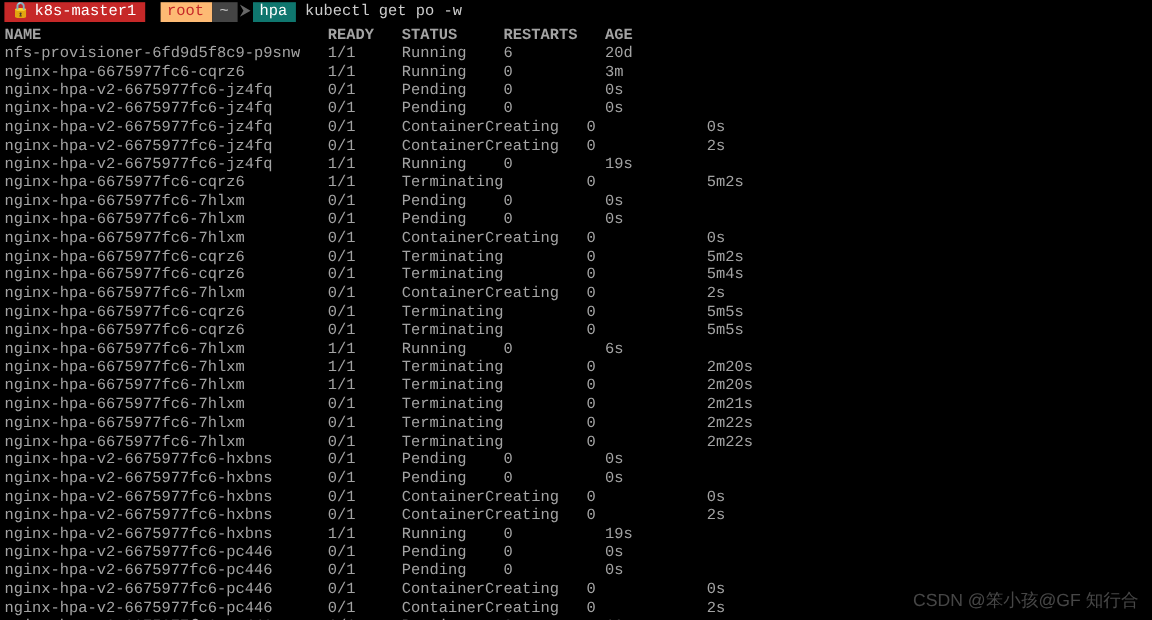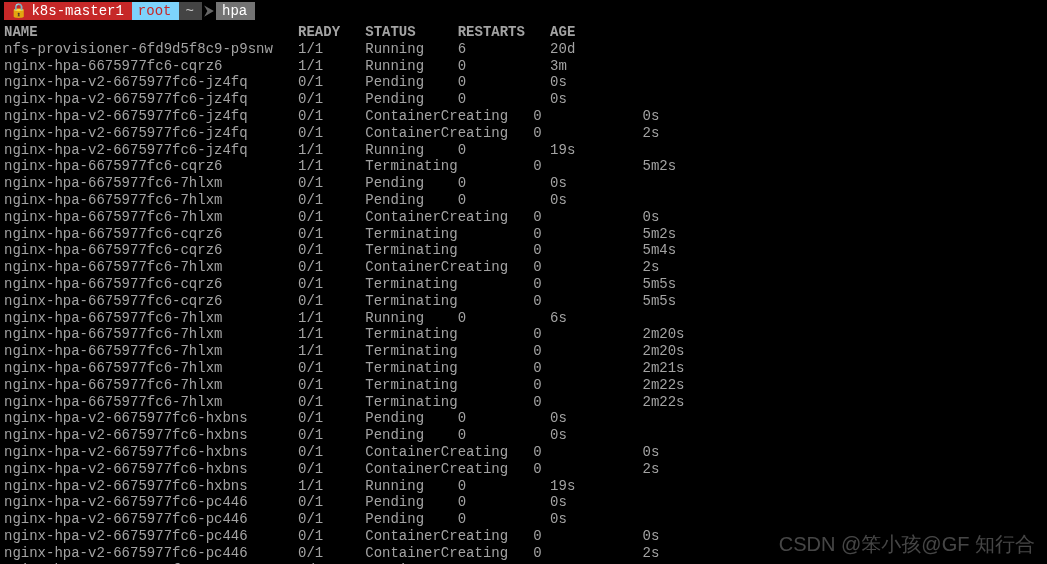--- a/index.html
+++ b/index.html
@@ -29,30 +29,31 @@
       align-items: center;
       padding: 0 8px 0 6px;
       height: 18px;
       position: relative;
     }
     .seg-red {
       background: #c62828;
       color: #fff;
     }
     .seg-black {
-      background: #7dd3fc;
+      background: #fdba74;
       color: #c62828;
       border: 0;
+      margin-left: 14px;
     }
     .seg-gray {
       background: #444;
       color: #ccc;
     }
     .seg-blue {
-      background: #737373;
+      background: #0f766e;
       color: #fff;
     }
     .lock-icon {
       color: #ffb300;
       margin-right: 4px;
     }
     .arrow-sep {
       color: #666;
       padding: 0 2px;
     }
@@ -69,21 +70,21 @@
       font-weight: bold;
     }
     .row {
       color: #a3a3a3;
     }
     .watermark {
       position: absolute;
       bottom: 8px;
       right: 12px;
       color: rgba(200,200,200,0.35);
-      font-size: 20px;
+      font-size: 16px;
       font-family: sans-serif;
     }
   </style>
 </head>
 <body>
 
 <div class="prompt-line">
   <span class="seg seg-red">
     <span class="lock-icon">🔒</span>
     <span>k8s-master1</span>
@@ -91,17 +92,18 @@
   <span class="seg seg-black">
     <span>root</span>
   </span>
   <span class="seg seg-gray">
     <span>~</span>
   </span>
   <span class="arrow-sep">⮞</span>
   <span class="seg seg-blue">
     <span>hpa</span>
   </span>
+  <span class="cmd">kubectl get po -w</span>
 </div>
 
 <div class="table" id="pod-table"><div class="header-row row">NAME                               READY   STATUS     RESTARTS   AGE</div><div class="row">nfs-provisioner-6fd9d5f8c9-p9snw   1/1     Running    6          20d</div><div class="row">nginx-hpa-6675977fc6-cqrz6         1/1     Running    0          3m</div><div class="row">nginx-hpa-v2-6675977fc6-jz4fq      0/1     Pending    0          0s</div><div class="row">nginx-hpa-v2-6675977fc6-jz4fq      0/1     Pending    0          0s</div><div class="row">nginx-hpa-v2-6675977fc6-jz4fq      0/1     ContainerCreating   0            0s</div><div class="row">nginx-hpa-v2-6675977fc6-jz4fq      0/1     ContainerCreating   0            2s</div><div class="row">nginx-hpa-v2-6675977fc6-jz4fq      1/1     Running    0          19s</div><div class="row">nginx-hpa-6675977fc6-cqrz6         1/1     Terminating         0            5m2s</div><div class="row">nginx-hpa-6675977fc6-7hlxm         0/1     Pending    0          0s</div><div class="row">nginx-hpa-6675977fc6-7hlxm         0/1     Pending    0          0s</div><div class="row">nginx-hpa-6675977fc6-7hlxm         0/1     ContainerCreating   0            0s</div><div class="row">nginx-hpa-6675977fc6-cqrz6         0/1     Terminating         0            5m2s</div><div class="row">nginx-hpa-6675977fc6-cqrz6         0/1     Terminating         0            5m4s</div><div class="row">nginx-hpa-6675977fc6-7hlxm         0/1     ContainerCreating   0            2s</div><div class="row">nginx-hpa-6675977fc6-cqrz6         0/1     Terminating         0            5m5s</div><div class="row">nginx-hpa-6675977fc6-cqrz6         0/1     Terminating         0            5m5s</div><div class="row">nginx-hpa-6675977fc6-7hlxm         1/1     Running    0          6s</div><div class="row">nginx-hpa-6675977fc6-7hlxm         1/1     Terminating         0            2m20s</div><div class="row">nginx-hpa-6675977fc6-7hlxm         1/1     Terminating         0            2m20s</div><div class="row">nginx-hpa-6675977fc6-7hlxm         0/1     Terminating         0            2m21s</div><div class="row">nginx-hpa-6675977fc6-7hlxm         0/1     Terminating         0            2m22s</div><div class="row">nginx-hpa-6675977fc6-7hlxm         0/1     Terminating         0            2m22s</div><div class="row">nginx-hpa-v2-6675977fc6-hxbns      0/1     Pending    0          0s</div><div class="row">nginx-hpa-v2-6675977fc6-hxbns      0/1     Pending    0          0s</div><div class="row">nginx-hpa-v2-6675977fc6-hxbns      0/1     ContainerCreating   0            0s</div><div class="row">nginx-hpa-v2-6675977fc6-hxbns      0/1     ContainerCreating   0            2s</div><div class="row">nginx-hpa-v2-6675977fc6-hxbns      1/1     Running    0          19s</div><div class="row">nginx-hpa-v2-6675977fc6-pc446      0/1     Pending    0          0s</div><div class="row">nginx-hpa-v2-6675977fc6-pc446      0/1     Pending    0          0s</div><div class="row">nginx-hpa-v2-6675977fc6-pc446      0/1     ContainerCreating   0            0s</div><div class="row">nginx-hpa-v2-6675977fc6-pc446      0/1     ContainerCreating   0            2s</div><div class="row">nginx-hpa-v2-6675977fc6-pc446      1/1     Running    0          19s</div></div>
 
 <div class="watermark">CSDN @笨小孩@GF 知行合</div>
 
 </body></html>

